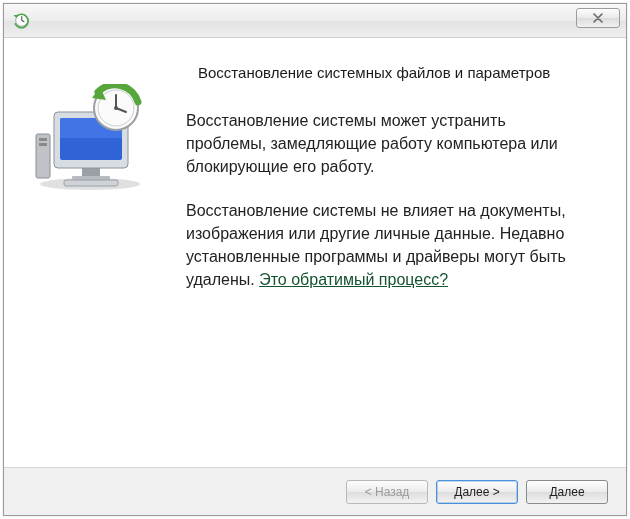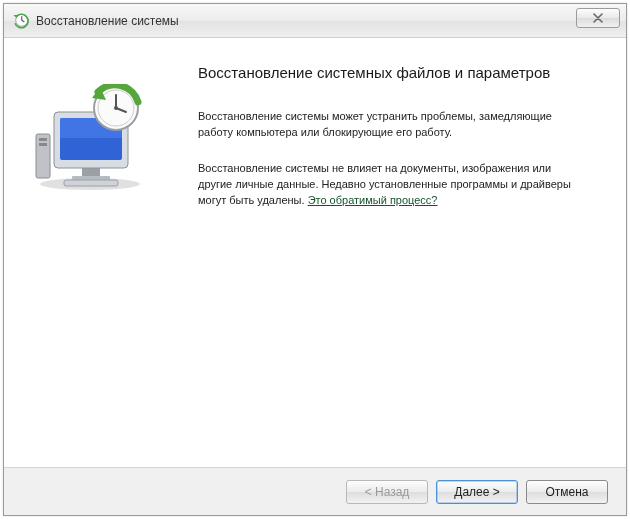--- a/index.html
+++ b/index.html
@@ -76,24 +76,24 @@
   .right-col {
     flex: 1 1 auto;
     padding-left: 8px;
   }
   .heading {
     font-size: 15px;
     color: #1a1a1a;
     margin: 4px 0 28px 12px;
   }
   .para {
-    font-size: 11px;
+    font-size: 16px;
     color: #222;
     line-height: 1.45;
-    margin: 0 0 20px 12px;
+    margin: 0 0 20px 0;
     max-width: 380px;
   }
   .link {
     color: #14532d;
     text-decoration: underline;
     cursor: pointer;
   }
 
   .button-bar {
     height: 48px;
@@ -138,21 +138,20 @@
 
   <div class="titlebar">
     <span class="app-icon">
       <svg viewBox="0 0 24 24">
         <circle cx="13" cy="11" r="8" fill="#fff" stroke="#888" stroke-width="1"></circle>
         <path d="M13 6 v5 l3 2" stroke="#555" stroke-width="1.5" fill="none" stroke-linecap="round"></path>
         <path d="M5 7 a9 9 0 1 1 -1 8" fill="none" stroke="#4da64d" stroke-width="2.2"></path>
         <path d="M2 4 L5 7 L8 4 Z" fill="#4da64d"></path>
       </svg>
     </span>
-    <span class="title-text">Восстановление системы</span>
     <div class="close-btn">
       <svg viewBox="0 0 12 10">
         <path d="M2 1 L10 9 M10 1 L2 9" stroke="#666" stroke-width="1.6" stroke-linecap="round"></path>
       </svg>
     </div>
   </div>
 
   <div class="content-area">
     <div class="left-col">
       <svg class="restore-illustration" viewBox="0 0 130 110">
@@ -190,16 +189,16 @@
 
       <p class="para">
         <span>Восстановление системы не влияет на документы, изображения или другие личные данные. Недавно установленные программы и драйверы могут быть удалены. </span><span class="link">Это обратимый процесс?</span>
       </p>
     </div>
   </div>
 
   <div class="button-bar">
     <div class="btn disabled">&lt; Назад</div>
     <div class="btn default">Далее &gt;</div>
-    <div class="btn">Отмена</div>
+    <div class="btn">Далее</div>
   </div>
 
 </div>
 
 </body></html>

